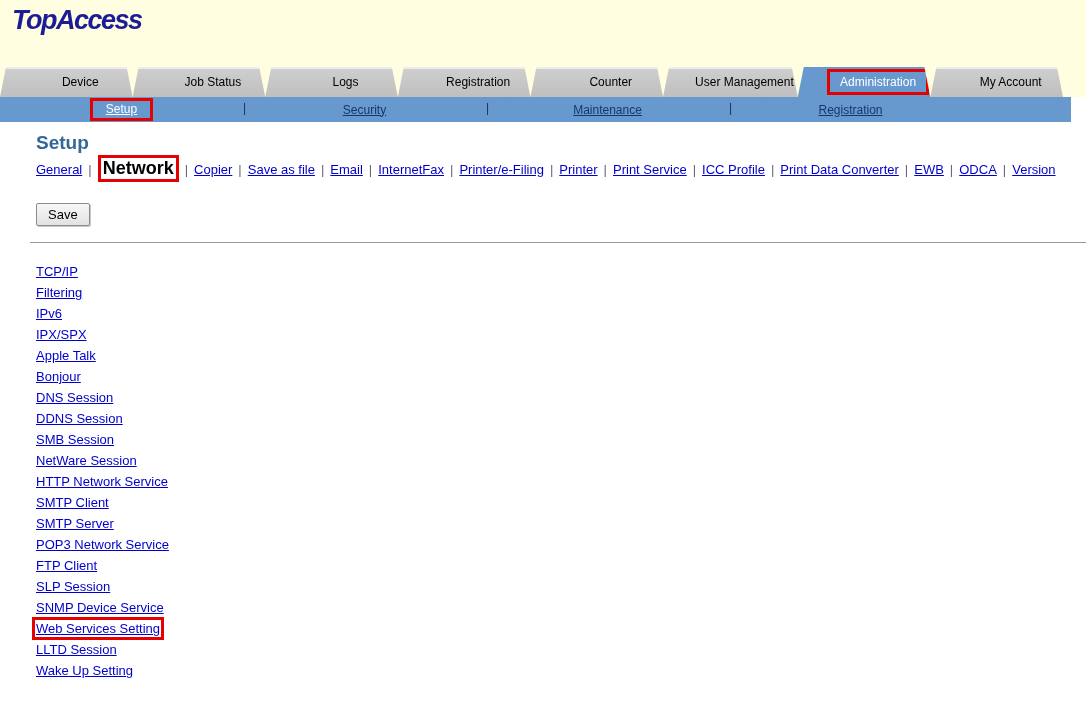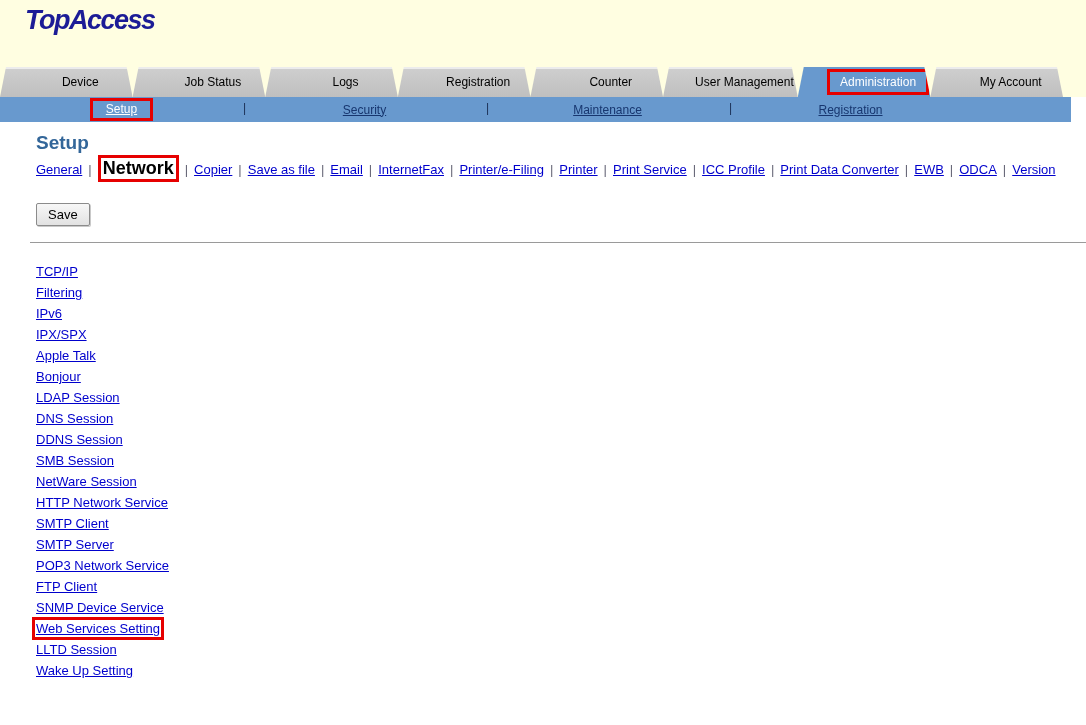--- a/index.html
+++ b/index.html
@@ -13,21 +13,21 @@
   *{box-sizing:border-box;}
   html,body{margin:0;padding:0;}
   body{
     width:1086px;height:725px;overflow:hidden;background:#fff;
     font-family:"Liberation Sans", sans-serif;color:#000;
   }
   a{cursor:pointer;}
   
   .header{background:var(--header-cream);height:67px;position:relative;}
   .logo{
-    position:absolute;left:25px;top:5px;
+    position:absolute;left:12px;top:5px;
     font-size:27px;font-weight:bold;font-style:italic;
     color:#1c1c96;letter-spacing:-1.5px;
   }
   
   .tabrow{background:var(--header-cream);height:30px;width:1086px;}
   .tabs{width:1063px;height:30px;display:flex;}
   .tab{
     flex:1;position:relative;display:flex;align-items:center;justify-content:center;
     background:linear-gradient(#ececec 0 2px,#cecece 2px,#bfbfbf);
     clip-path:polygon(6px 0, calc(100% - 6px) 0, 100% 100%, 0 100%);
@@ -142,28 +142,28 @@
     <button class="save-btn">Save</button>
   </div>
   <hr class="divider">
   <div class="network-list">
       <div class="list-row"><a>TCP/IP</a></div>
       <div class="list-row"><a>Filtering</a></div>
       <div class="list-row"><a>IPv6</a></div>
       <div class="list-row"><a>IPX/SPX</a></div>
       <div class="list-row"><a>Apple Talk</a></div>
       <div class="list-row"><a>Bonjour</a></div>
-      <div class="list-row"><a>LDAP Session</a></div>
       <div class="list-row"><a>DNS Session</a></div>
       <div class="list-row"><a>DDNS Session</a></div>
       <div class="list-row"><a>SMB Session</a></div>
       <div class="list-row"><a>NetWare Session</a></div>
       <div class="list-row"><a>HTTP Network Service</a></div>
       <div class="list-row"><a>SMTP Client</a></div>
       <div class="list-row"><a>SMTP Server</a></div>
       <div class="list-row"><a>POP3 Network Service</a></div>
       <div class="list-row"><a>FTP Client</a></div>
+      <div class="list-row"><a>SLP Session</a></div>
       <div class="list-row"><a>SNMP Device Service</a></div>
       <div class="list-row"><a class="red-outline-link">Web Services Setting</a></div>
       <div class="list-row"><a>LLTD Session</a></div>
       <div class="list-row"><a>Wake Up Setting</a></div>
     </div>
 </div>
 
 </body></html>

